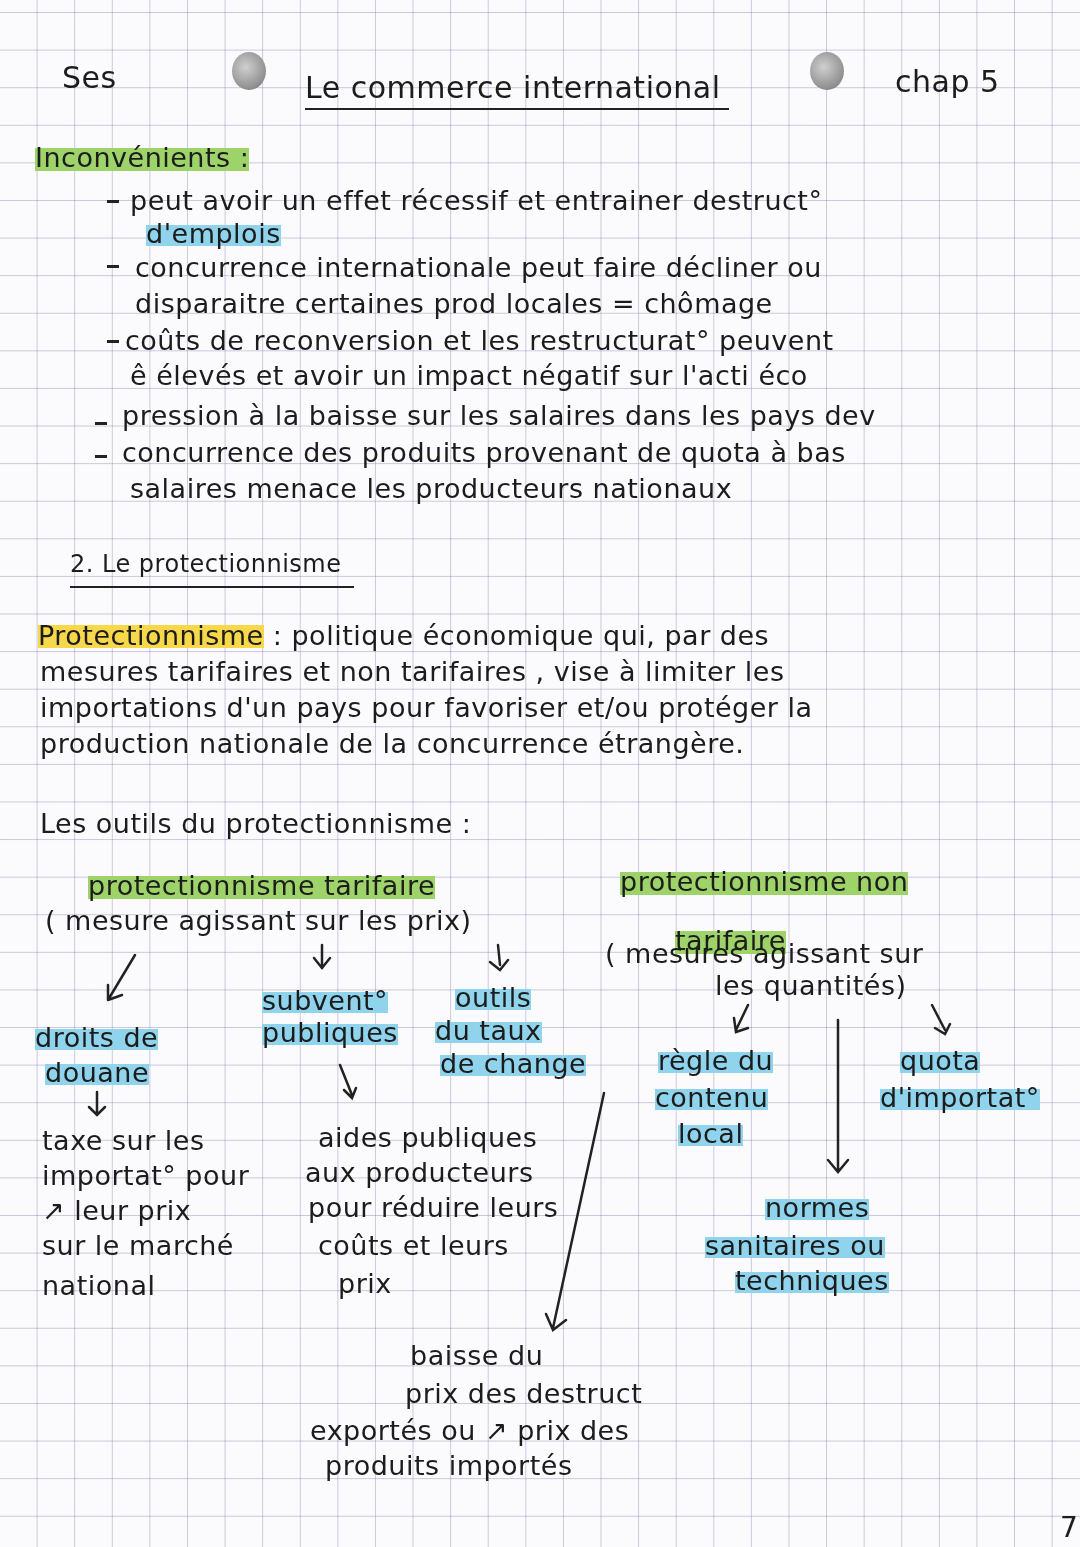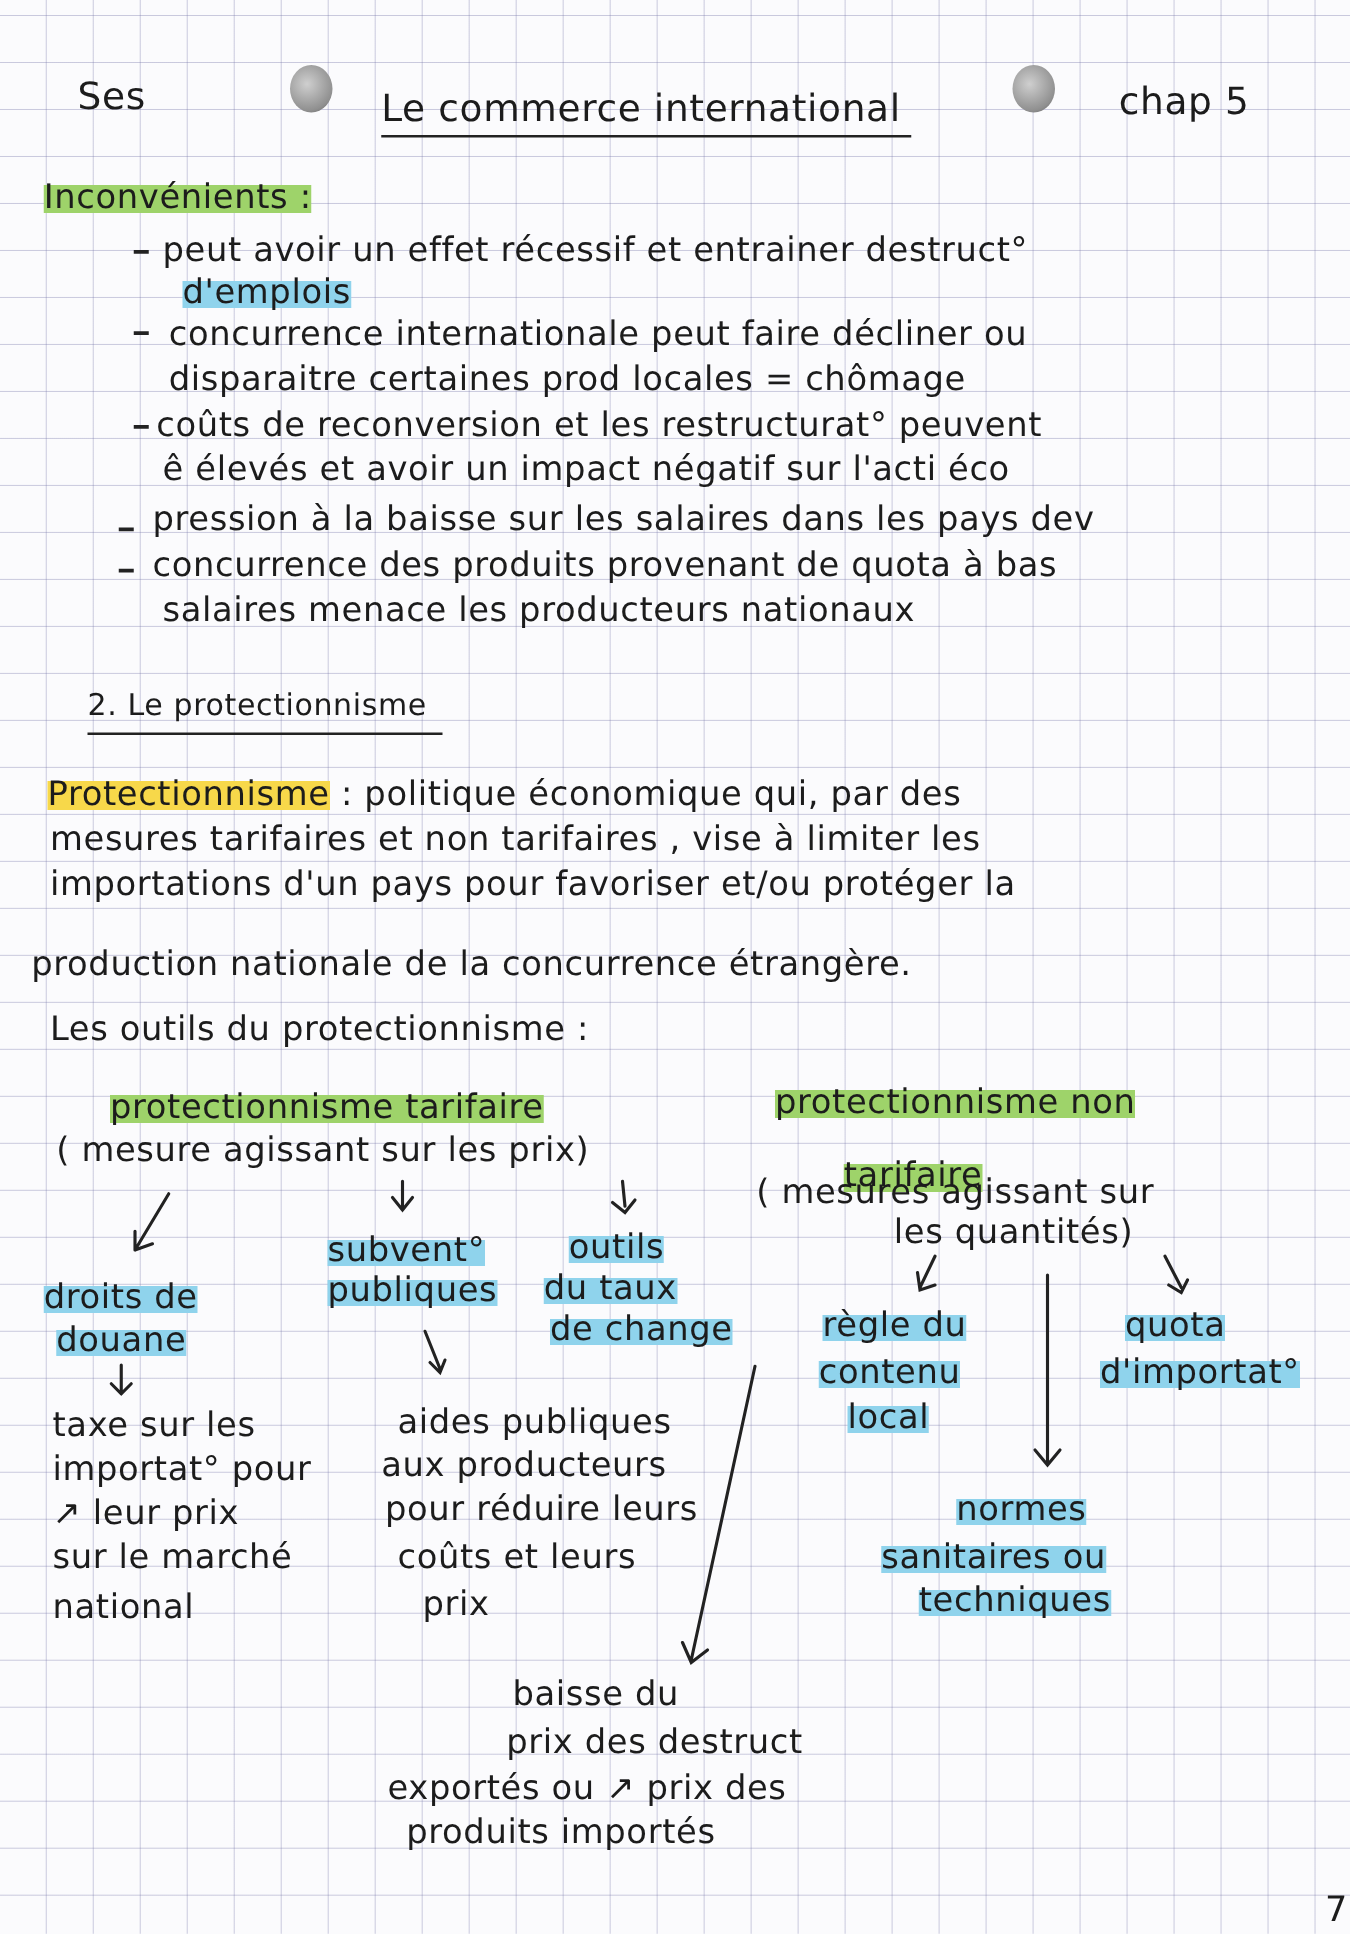--- a/index.html
+++ b/index.html
@@ -58,21 +58,21 @@
 <div class="t" style="left:130px;top:473px;">salaires menace les producteurs nationaux</div>
 
 <div class="t ul" style="left:70px;top:548px;font-size:24px;padding:0 12px 6px 0;">2. Le protectionnisme</div>
 
 <div class="t" style="left:38px;top:620px;">
   <span class="hl-yellow">Protectionnisme</span>
   <span>: politique économique qui, par des</span>
 </div>
 <div class="t" style="left:40px;top:656px;">mesures tarifaires et non tarifaires , vise à limiter les</div>
 <div class="t" style="left:40px;top:692px;">importations d'un pays pour favoriser et/ou protéger la</div>
-<div class="t" style="left:25px;top:728px;margin-top:28px;">production nationale de la concurrence étrangère.</div>
+<div class="t" style="left:40px;top:728px;">production nationale de la concurrence étrangère.</div>
 
 <div class="t" style="left:40px;top:808px;">Les outils du protectionnisme :</div>
 
 <div class="t hl-green" style="left:88px;top:870px;">protectionnisme tarifaire</div>
 <div class="t" style="left:45px;top:905px;">( mesure agissant sur les prix)</div>
 
 <div class="t hl-blue" style="left:35px;top:1022px;">droits de</div>
 <div class="t hl-blue" style="left:45px;top:1057px;">douane</div>
 
 <div class="t" style="left:42px;top:1125px;">taxe sur les</div>

